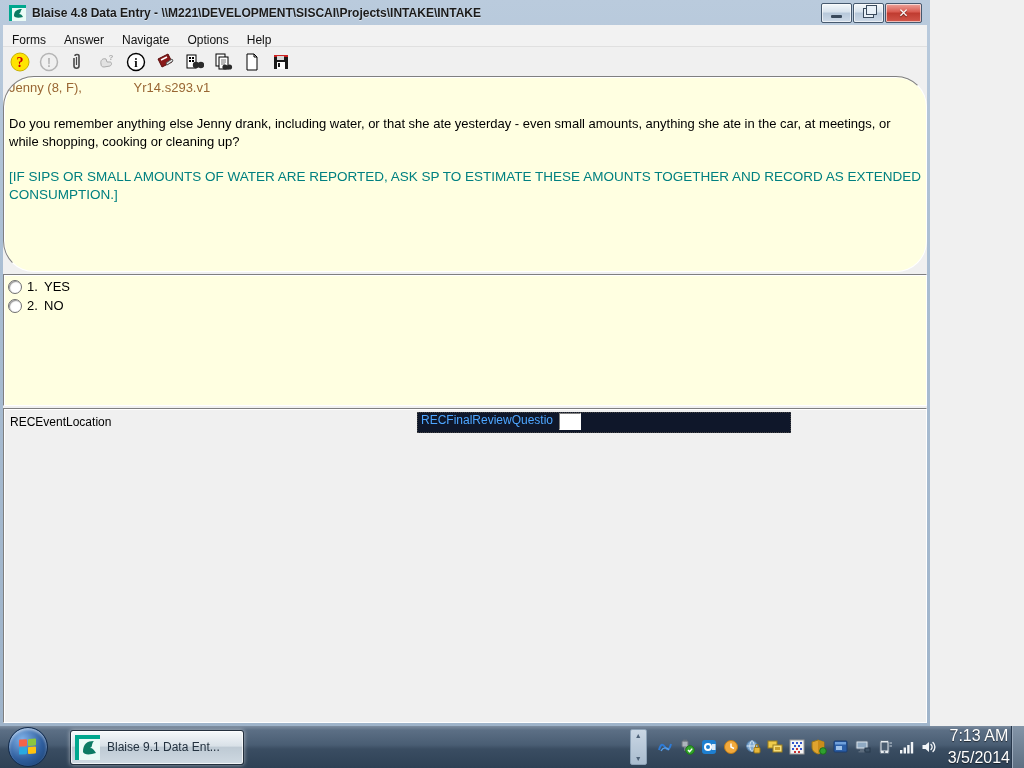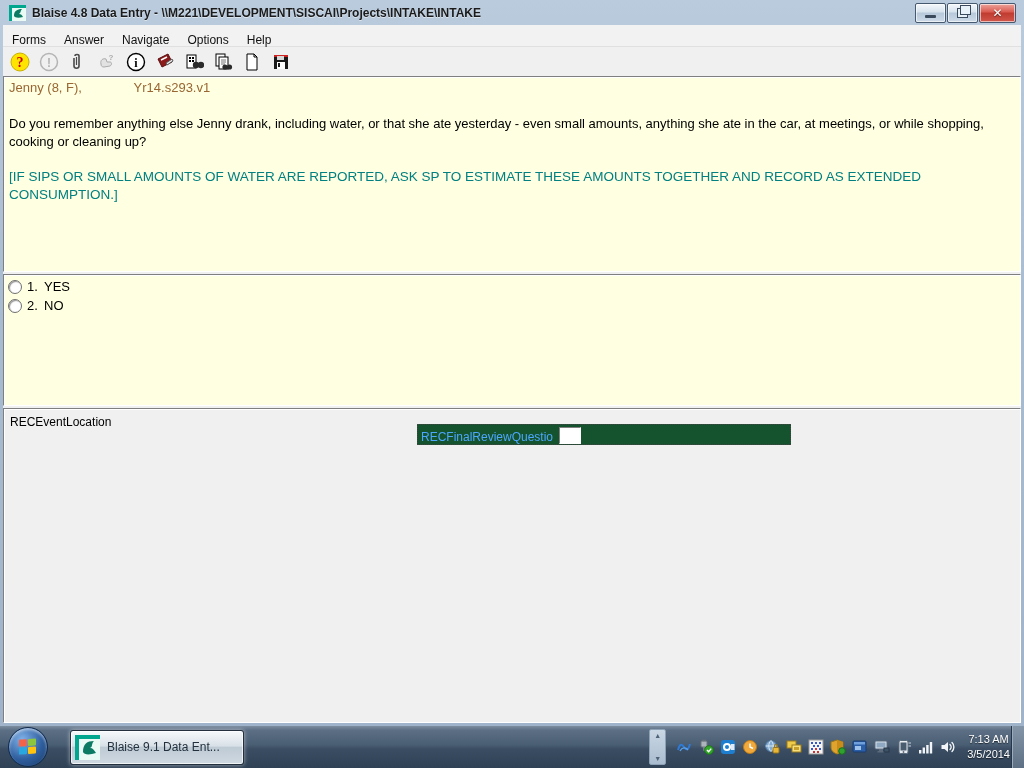--- a/index.html
+++ b/index.html
@@ -1,20 +1,20 @@
 <!DOCTYPE html>
 <html><head>
 <meta charset="utf-8">
 <style>
   html,body{margin:0;padding:0;}
   #screen{position:relative;width:1024px;height:768px;overflow:hidden;
     font-family:"Liberation Sans","DejaVu Sans",sans-serif;background:#F0F0F0;}
 
   
-  #app-window{position:absolute;top:0;left:0;width:1024px;height:726px;
+  #app-window{position:absolute;top:0;left:0;width:930px;height:726px;
     background:linear-gradient(180deg,#BACBDD 0%,#A9BDD2 40%,#9FB4CA 100%);
     box-sizing:border-box;padding:0 3px 3px 3px;display:flex;flex-direction:column;}
   #titlebar{height:25px;display:flex;align-items:center;padding-left:6px;flex:none;position:relative;}
   #titlebar .title-text{font-size:12px;font-weight:bold;color:#1B1B1B;margin-left:6px;
     text-shadow:0 1px 0 rgba(255,255,255,.5);white-space:nowrap;}
   .win-buttons{position:absolute;right:5px;top:3px;display:flex;}
   .win-btn{width:29px;height:18px;border:1px solid #46596E;border-radius:2px;margin-left:1px;
     background:linear-gradient(180deg,#F4F8FB 0%,#D7E2ED 45%,#B7C8DA 50%,#CDDAE8 100%);
     display:flex;align-items:center;justify-content:center;box-shadow:inset 0 0 0 1px rgba(255,255,255,.6);}
   .win-btn.close{width:35px;background:linear-gradient(180deg,#ECA49C 0%,#D9594E 45%,#BF3B30 50%,#D2564A 100%);}
@@ -43,37 +43,37 @@
     background:linear-gradient(#FDFDFD,#E8E8E8);position:relative;top:1px;}
   .tab.active{background:#F0F0F0;padding:3px 9px 4px 9px;top:2px;z-index:3;
     box-shadow:inset 0 2px 0 #FCFCFC;}
 
   
   #content{flex:1;display:flex;flex-direction:column;background:#F0F0F0;min-height:0;}
   .pane{box-sizing:border-box;border-top:1px solid #7F7F7F;border-left:1px solid #7F7F7F;
     border-right:1px solid #FFFFFF;border-bottom:1px solid #FFFFFF;
     box-shadow:1px 1px 0 #FFFFFF inset;}
   .pane.yellow{background:#FFFFE1;}
-  #info-pane{height:196px;flex:none;padding:3px 5px;overflow:hidden;}
+  #info-pane{height:196px;flex:none;padding:3px 5px;overflow:hidden;border-radius:31px;}
   .q-header{font-size:13px;color:#996633;margin-bottom:20px;}
   .q-header .hdr-right{margin-left:48px;}
   .q-text{font-size:13px;color:#000;line-height:1.35;margin-bottom:18px;max-width:1002px;}
   .q-instruction{font-size:13.5px;font-weight:normal;color:#008080;line-height:1.3;max-width:980px;}
   .pane-gap{height:2px;flex:none;}
   #answer-pane{height:132px;flex:none;padding:4px 4px;}
   .radio-row{display:flex;align-items:center;margin-bottom:4px;}
   .radio-circle{width:12px;height:12px;border-radius:50%;background:#FFF;
     border:1px solid #707070;box-shadow:inset 1px 1px 1px rgba(64,64,64,.55), inset -1px -1px 0 #FFF;
     margin-right:5px;flex:none;}
   .radio-num{font-size:13px;color:#000;width:17px;}
   .radio-label{font-size:13px;color:#000;}
   #form-pane{flex:1;background:#F0F0F0;position:relative;}
   .field-label-left{position:absolute;left:6px;top:6px;font-size:12px;color:#000;}
   .active-field-cell{position:absolute;left:413px;top:3px;width:372px;height:19px;
-    border:1px dotted #444;background:#14532d;display:flex;align-items:flex-end;margin-top:12px;}
+    border:1px dotted #444;background:#0f172a;display:flex;align-items:flex-start;}
   .active-field-name{font-size:12px;color:#4DA6FF;padding-left:3px;width:138px;}
   .field-input{width:18px;height:15px;border:1px solid;border-color:#7F7F7F #FFF #FFF #7F7F7F;
     background:#FFF;font-size:12px;padding:0 1px;outline:none;}
 
   
   #taskbar{position:absolute;left:0;bottom:0;width:1024px;height:42px;
     background:linear-gradient(180deg,#7D8DA0 0%,#5C6F85 10%,#495D73 45%,#3A4D62 55%,#2E4155 100%);
     display:flex;align-items:center;}
   #start-orb{width:38px;height:38px;border-radius:50%;margin-left:8px;flex:none;
     background:radial-gradient(circle at 35% 30%, #7FB1E8 0%, #2F5E9E 55%, #173A66 100%);
@@ -89,21 +89,21 @@
     box-shadow:0 0 4px rgba(255,255,255,.55), inset 0 0 0 1px rgba(255,255,255,.7);}
   #task-app-btn .btn-label{font-size:12px;color:#23313F;margin-left:7px;white-space:nowrap;}
   .task-blaise-ico{width:25px;height:25px;flex:none;}
 
   #tray{position:absolute;right:14px;top:0;height:42px;display:flex;align-items:center;}
   .tray-scroll{width:17px;height:36px;margin-right:7px;border-radius:2px;
     background:linear-gradient(180deg,#CAD7E4,#A9BCCF);border:1px solid #8CA1B6;
     display:flex;flex-direction:column;justify-content:space-between;align-items:center;padding:2px 0;box-sizing:border-box;}
   .tray-scroll .arr{font-size:7px;color:#4E6278;line-height:1;}
   .tray-ico{width:17px;height:17px;margin:0 2.5px;display:flex;align-items:center;justify-content:center;}
-  #clock{margin-left:8px;text-align:center;color:#FFF;font-size:11px;line-height:1.35;
+  #clock{margin-left:8px;text-align:center;color:#FFF;font-size:16px;line-height:1.35;
     text-shadow:0 1px 1px rgba(0,0,0,.6);}
   #show-desktop{position:absolute;right:0;top:0;width:12px;height:42px;
     background:linear-gradient(180deg,#8495A8 0%,#5E7083 100%);
     border-left:1px solid #26364A;box-shadow:inset 1px 0 0 #9DACBD;}
 </style>
 </head>
 <body>
 
 <div id="screen">
 

